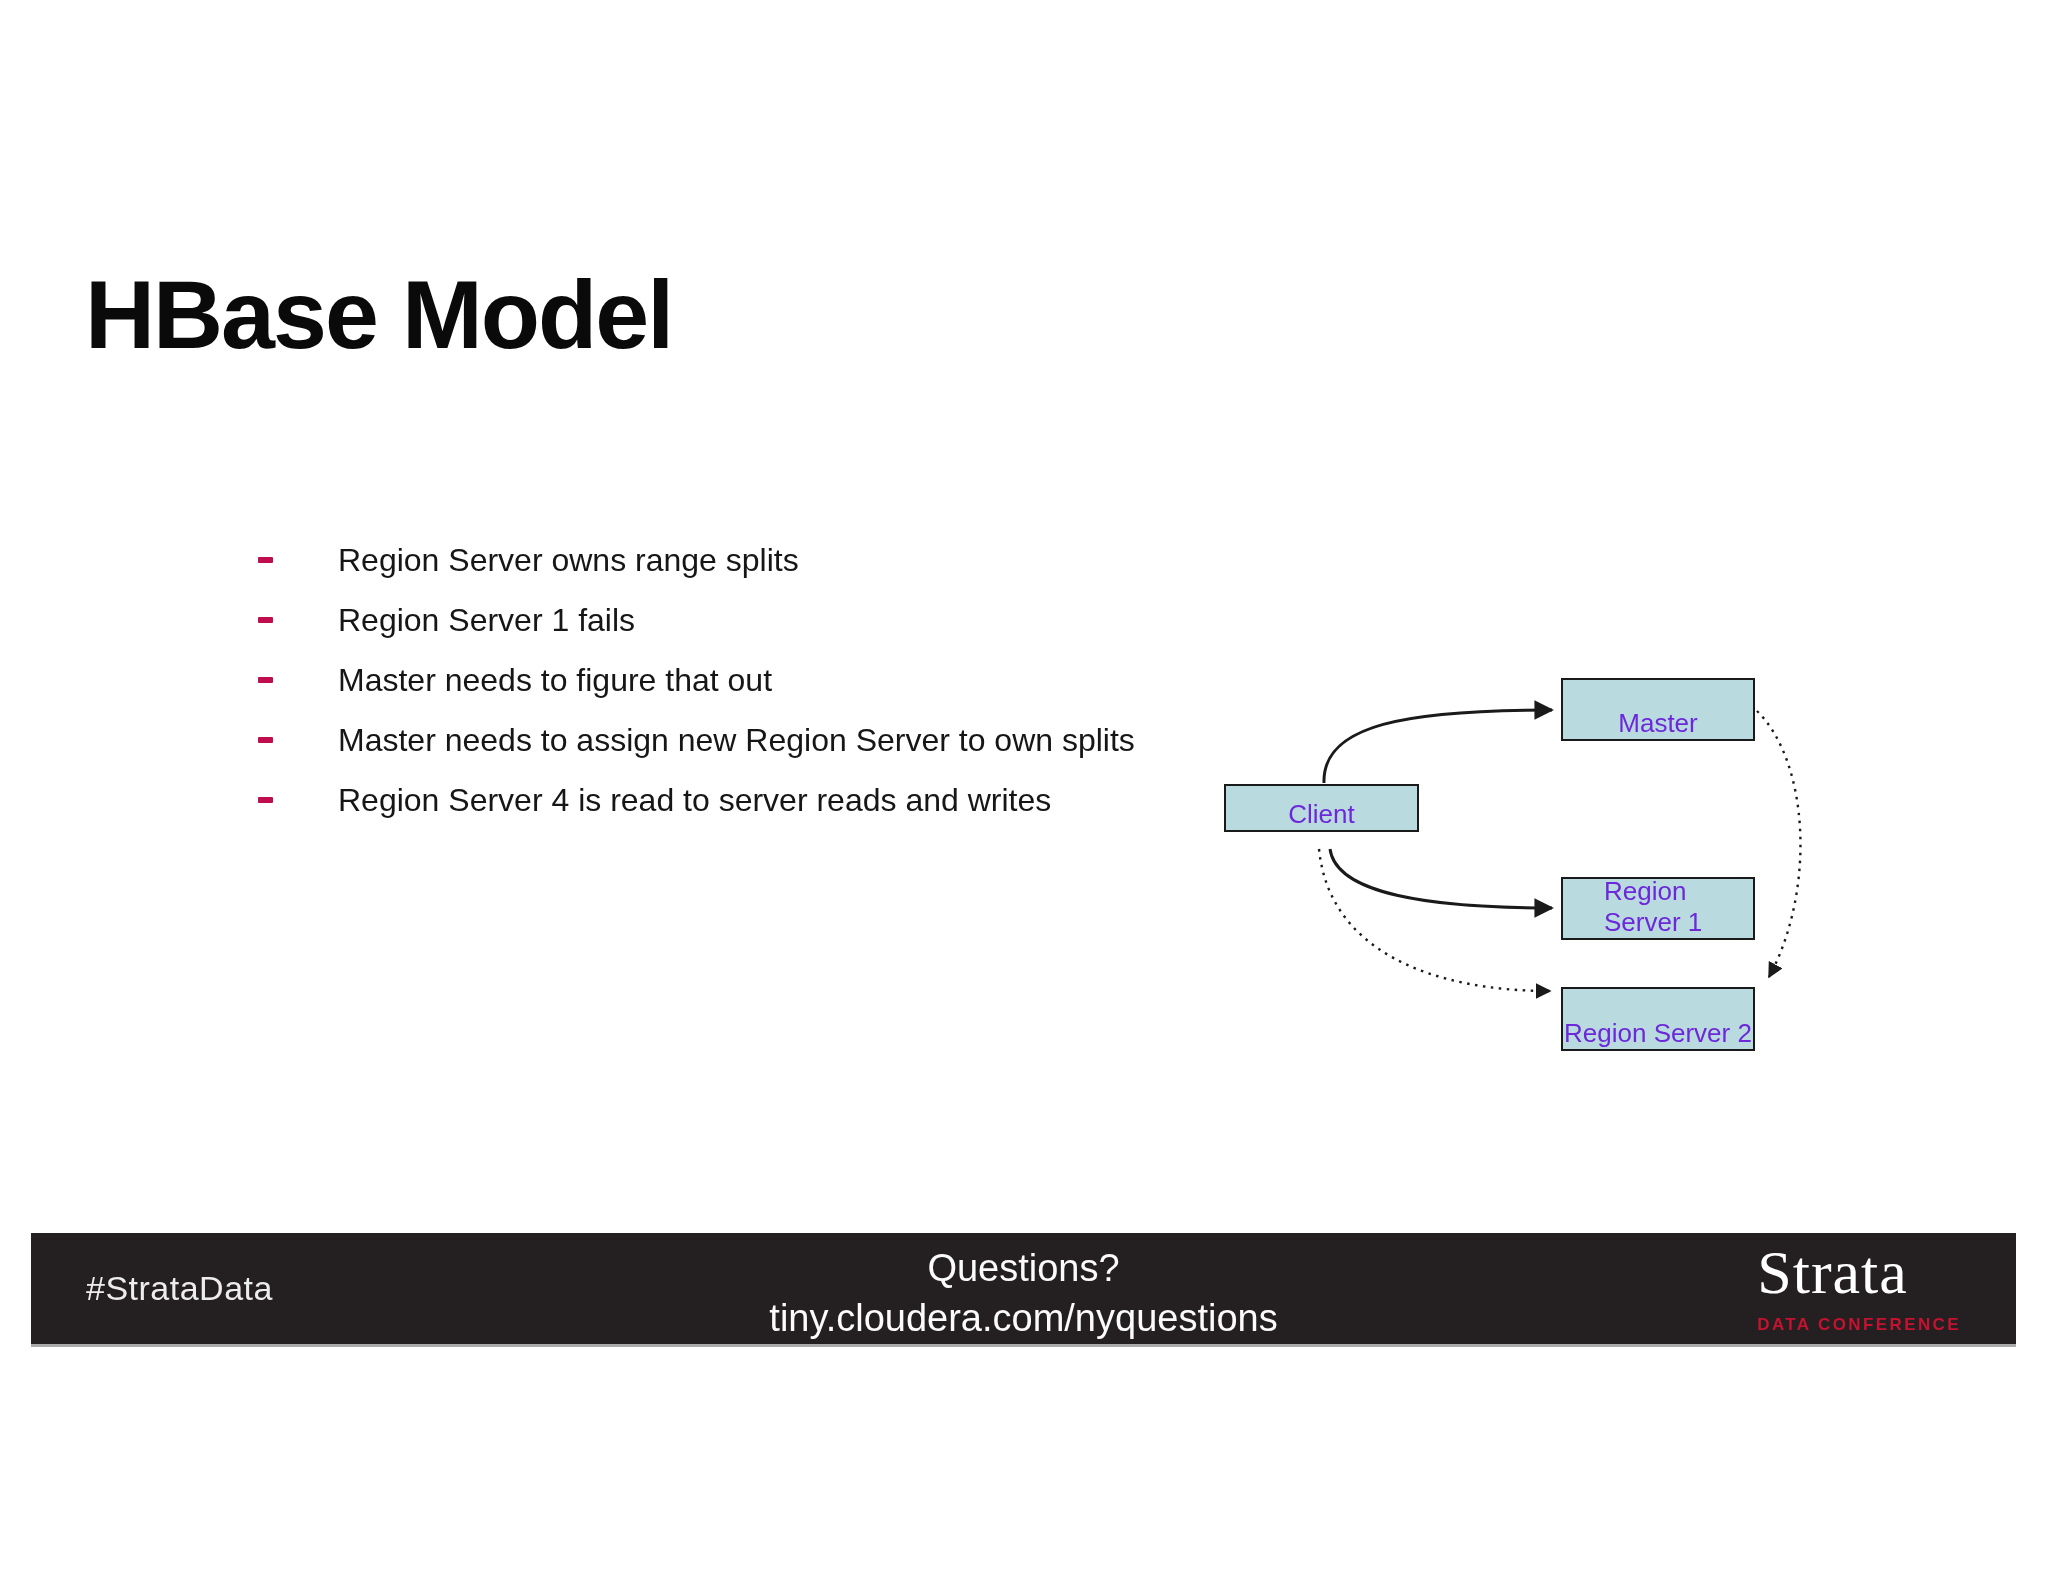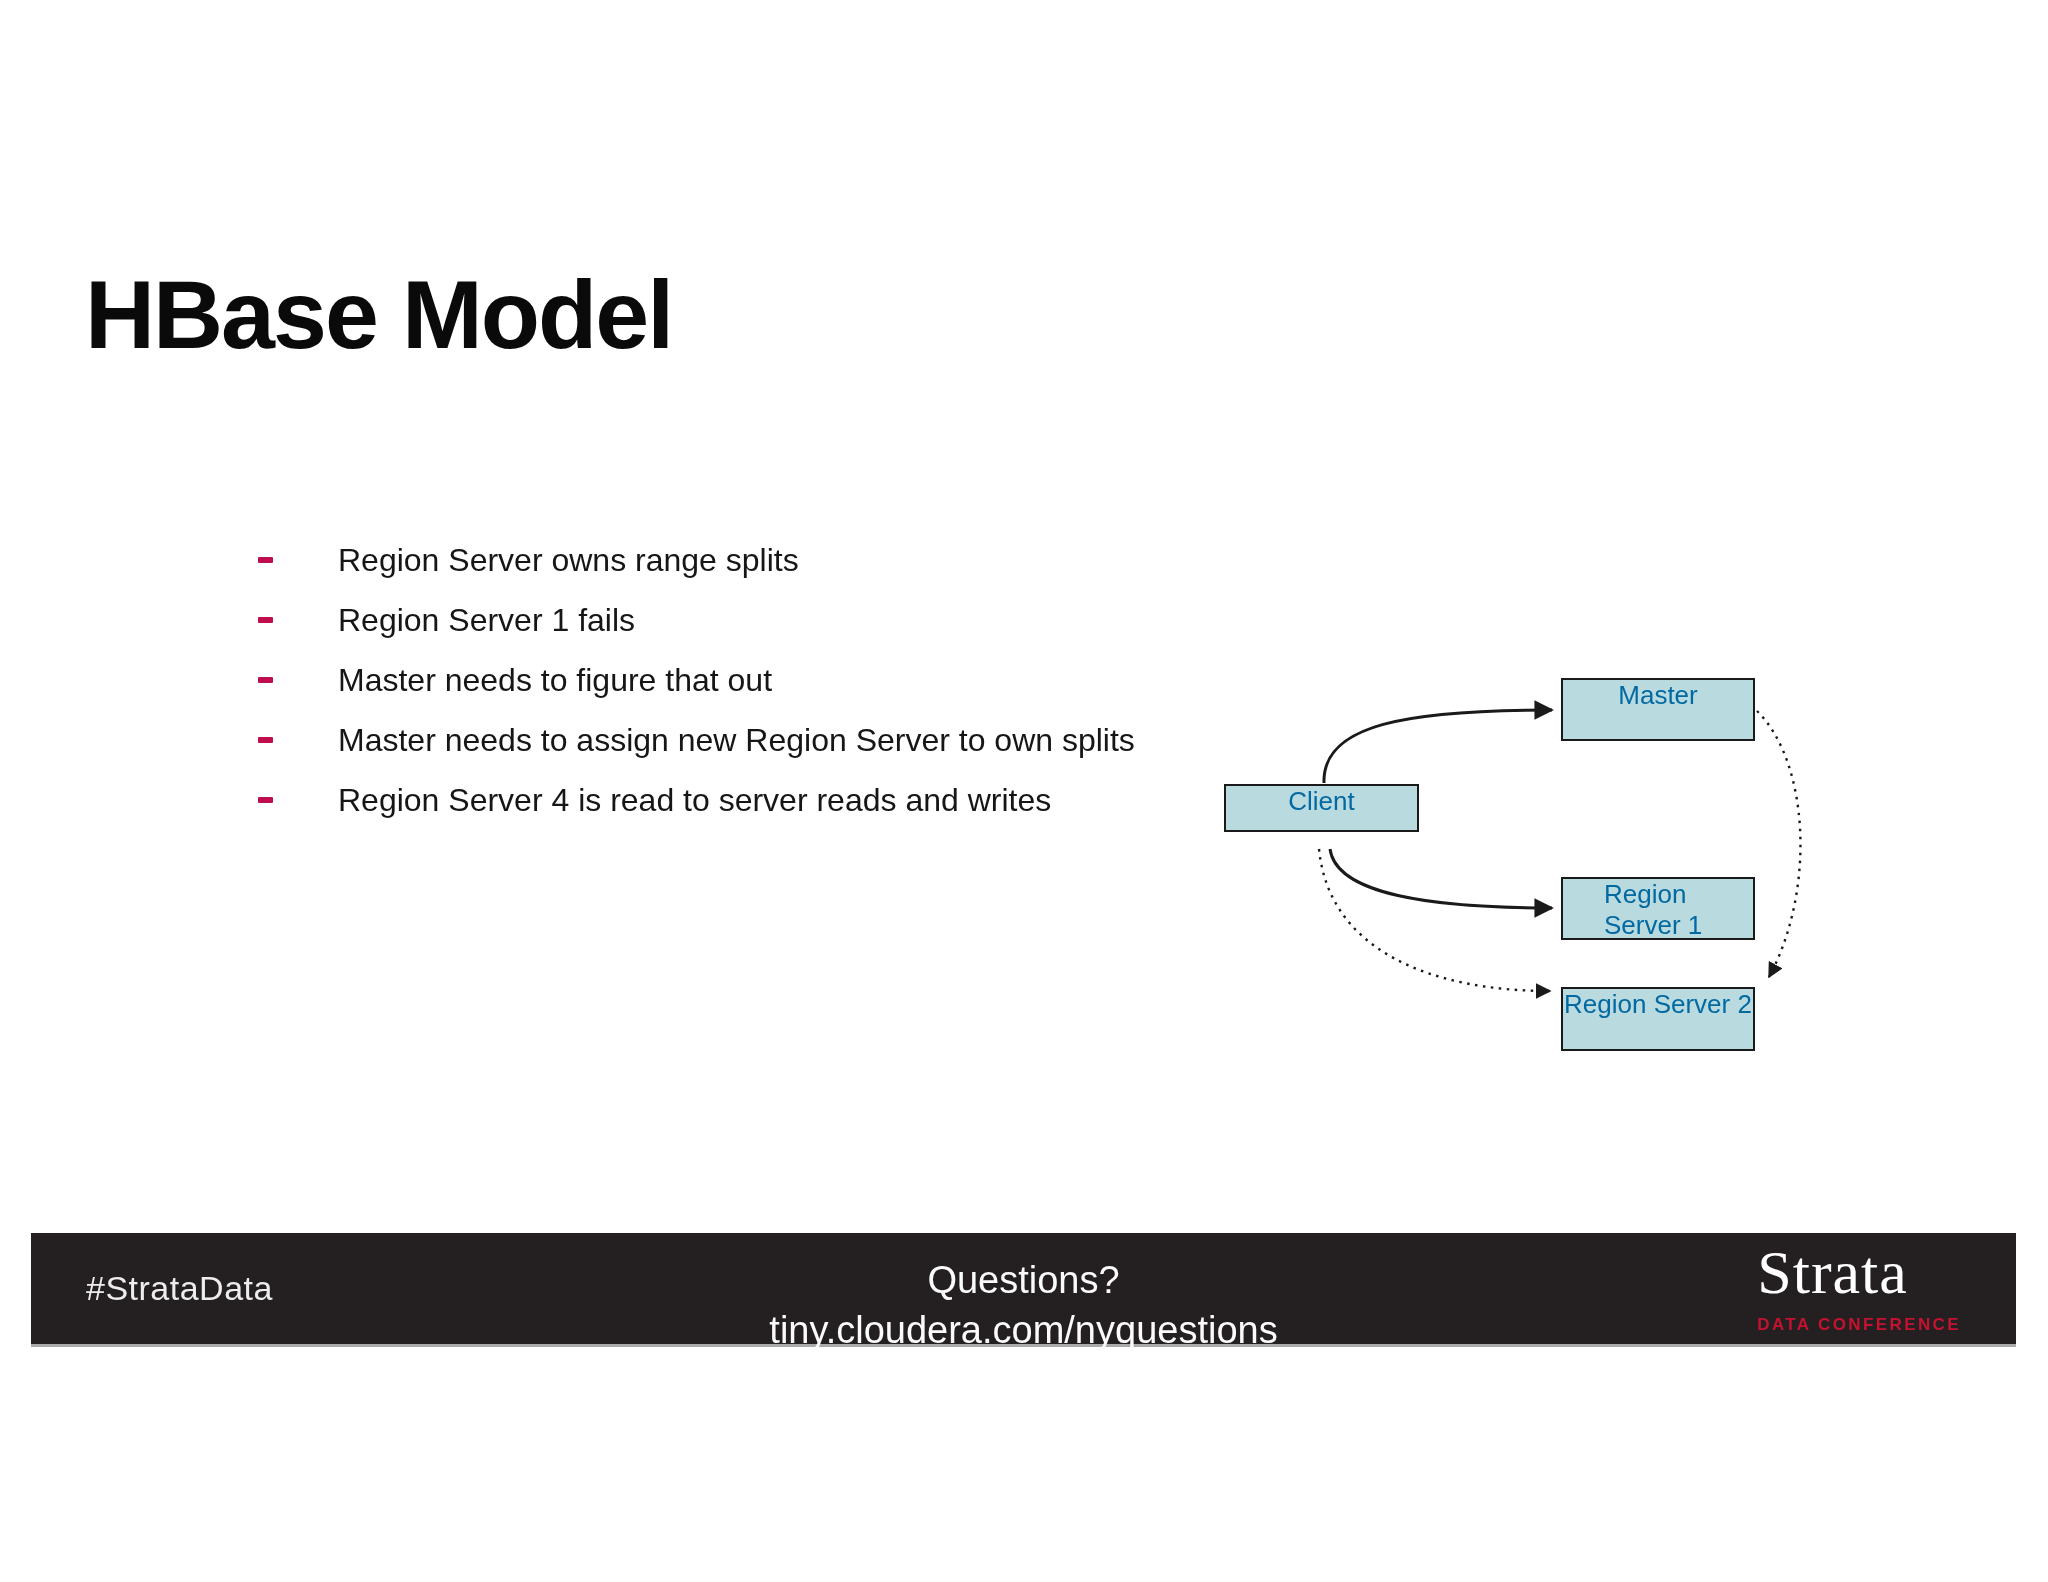--- a/index.html
+++ b/index.html
@@ -52,24 +52,24 @@
     flex: 0 0 auto;
   }
 
   
   .node {
     position: absolute;
     box-sizing: border-box;
     background: #b9dbe0;
     border: 2px solid #1a1a1a;
     display: flex;
-    align-items: flex-start;
+    align-items: flex-end;
     justify-content: center;
     font-size: 26px;
-    color: #0369a1;
+    color: #6d28d9;
   }
   .node-master { left: 1561px; top: 678px; width: 194px; height: 63px; }
   .node-client { left: 1224px; top: 784px; width: 195px; height: 48px; }
   .node-rs1    { left: 1561px; top: 877px; width: 194px; height: 63px; padding-left: 41px; }
   .node-rs2    { left: 1561px; top: 959px; width: 194px; height: 64px; margin-top: 28px; }
 
   .edges-svg {
     position: absolute;
     left: 0; top: 0;
     width: 2048px;
@@ -97,21 +97,21 @@
     align-items: center;
     font-size: 34px;
     font-weight: 400;
     letter-spacing: 0.5px;
     color: #ededed;
   }
   .footer-center {
     position: absolute;
     left: 0;
     width: 100%;
-    top: 22px;
+    top: 10px;
     text-align: center;
     color: #fbfbfb;
   }
   .footer-center .q1,
   .footer-center .q2 {
     font-size: 38px;
     line-height: 50px;
     font-weight: 400;
   }
   .footer-logo {

